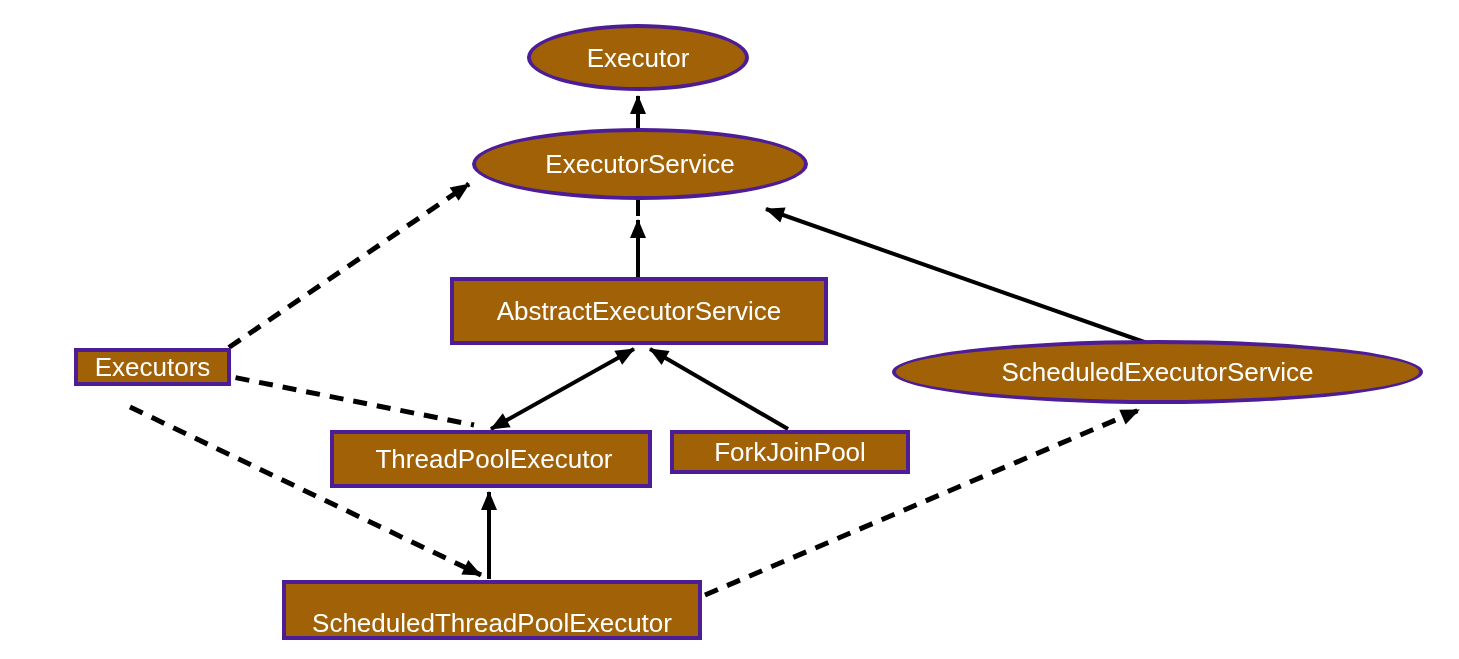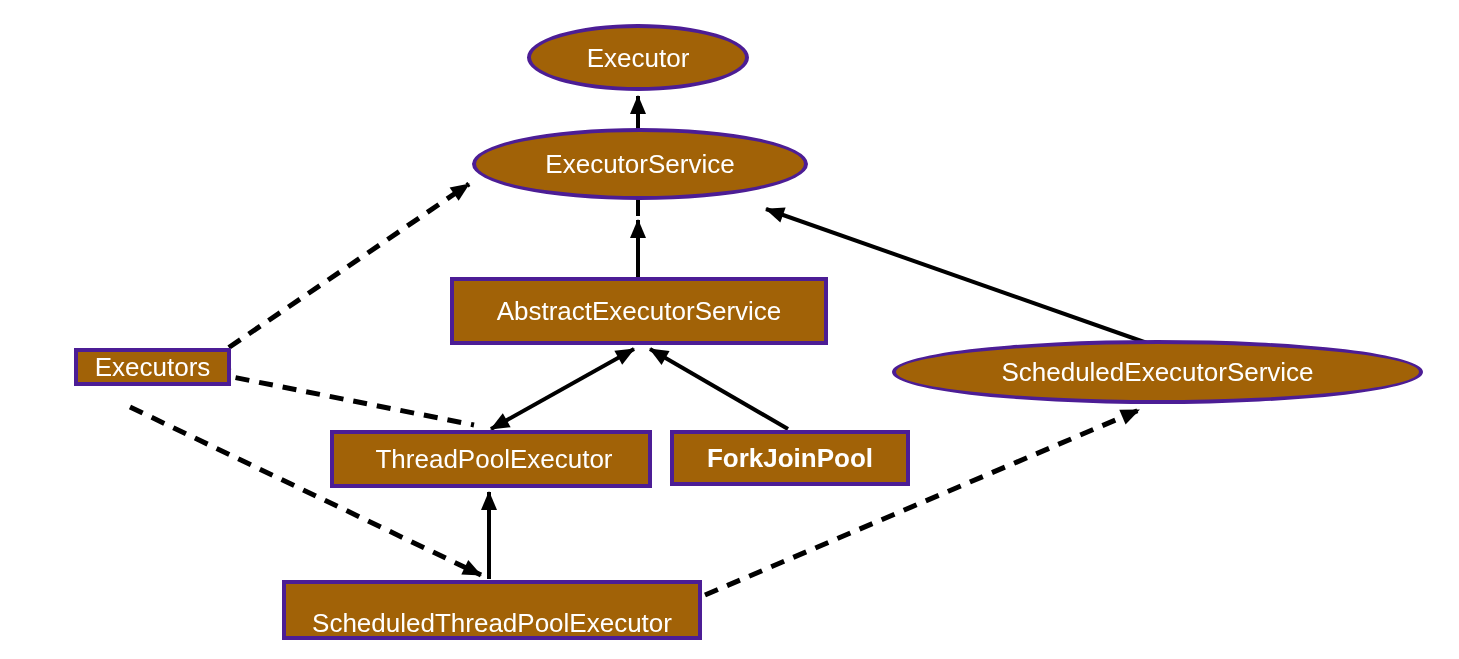--- a/index.html
+++ b/index.html
@@ -38,21 +38,21 @@
   .node.ellipse { border-radius: 50%; }
   .node.rect { border-radius: 0; }
 
   
   #n-executor                      { left:527px; top:24px;  width:222px; height:67px; }
   #n-executorservice               { left:472px; top:128px; width:336px; height:72px; }
   #n-abstractexecutorservice       { left:450px; top:277px; width:378px; height:68px; }
   #n-executors                     { left:50px;  top:348px; width:157px; height:38px;margin-left:24px; }
   #n-scheduledexecutorservice      { left:892px; top:340px; width:531px; height:64px; }
   #n-threadpoolexecutor            { left:330px; top:430px; width:322px; height:58px;padding-left:6px; }
-  #n-forkjoinpool                  { left:670px; top:430px; width:240px; height:56px;font-weight:bold; }
+  #n-forkjoinpool                  { left:670px; top:430px; width:240px; height:44px; }
   #n-scheduledthreadpoolexecutor   { left:282px; top:580px; width:420px; height:60px;align-items:flex-end; }
 
   .edge-solid  { stroke: #000000; stroke-width: 4;   fill: none; }
   .edge-dashed { stroke: #000000; stroke-width: 5;   fill: none; stroke-dasharray: 14 10; }
 </style>
 </head>
 <body>
 
 <div class="canvas">
 

